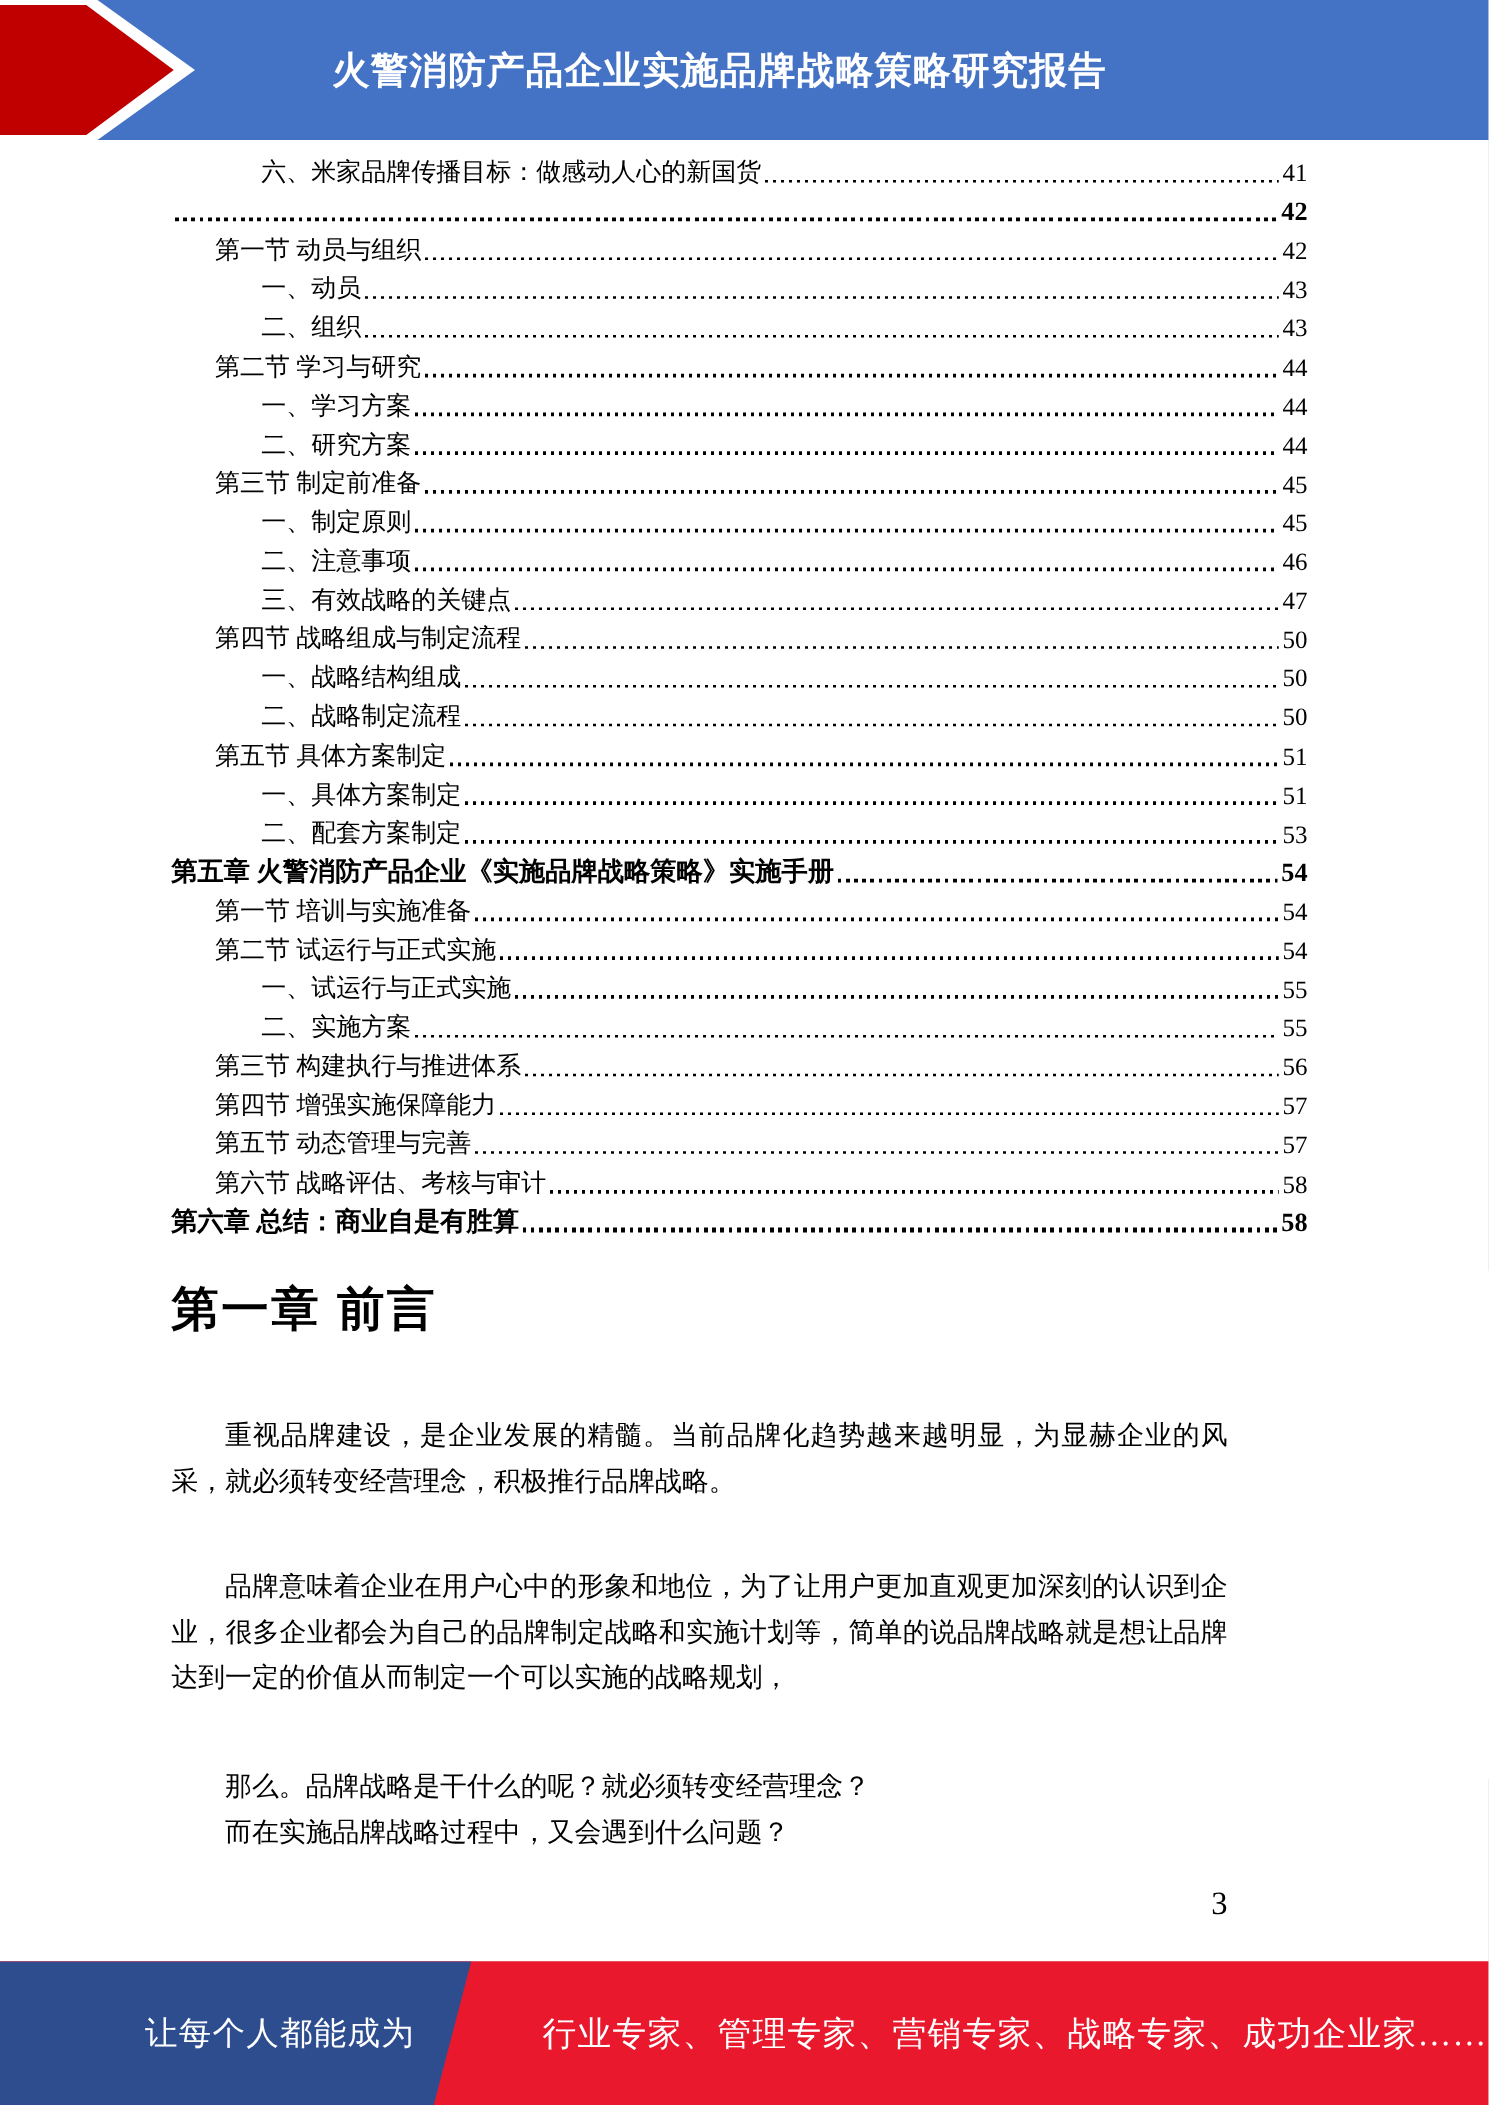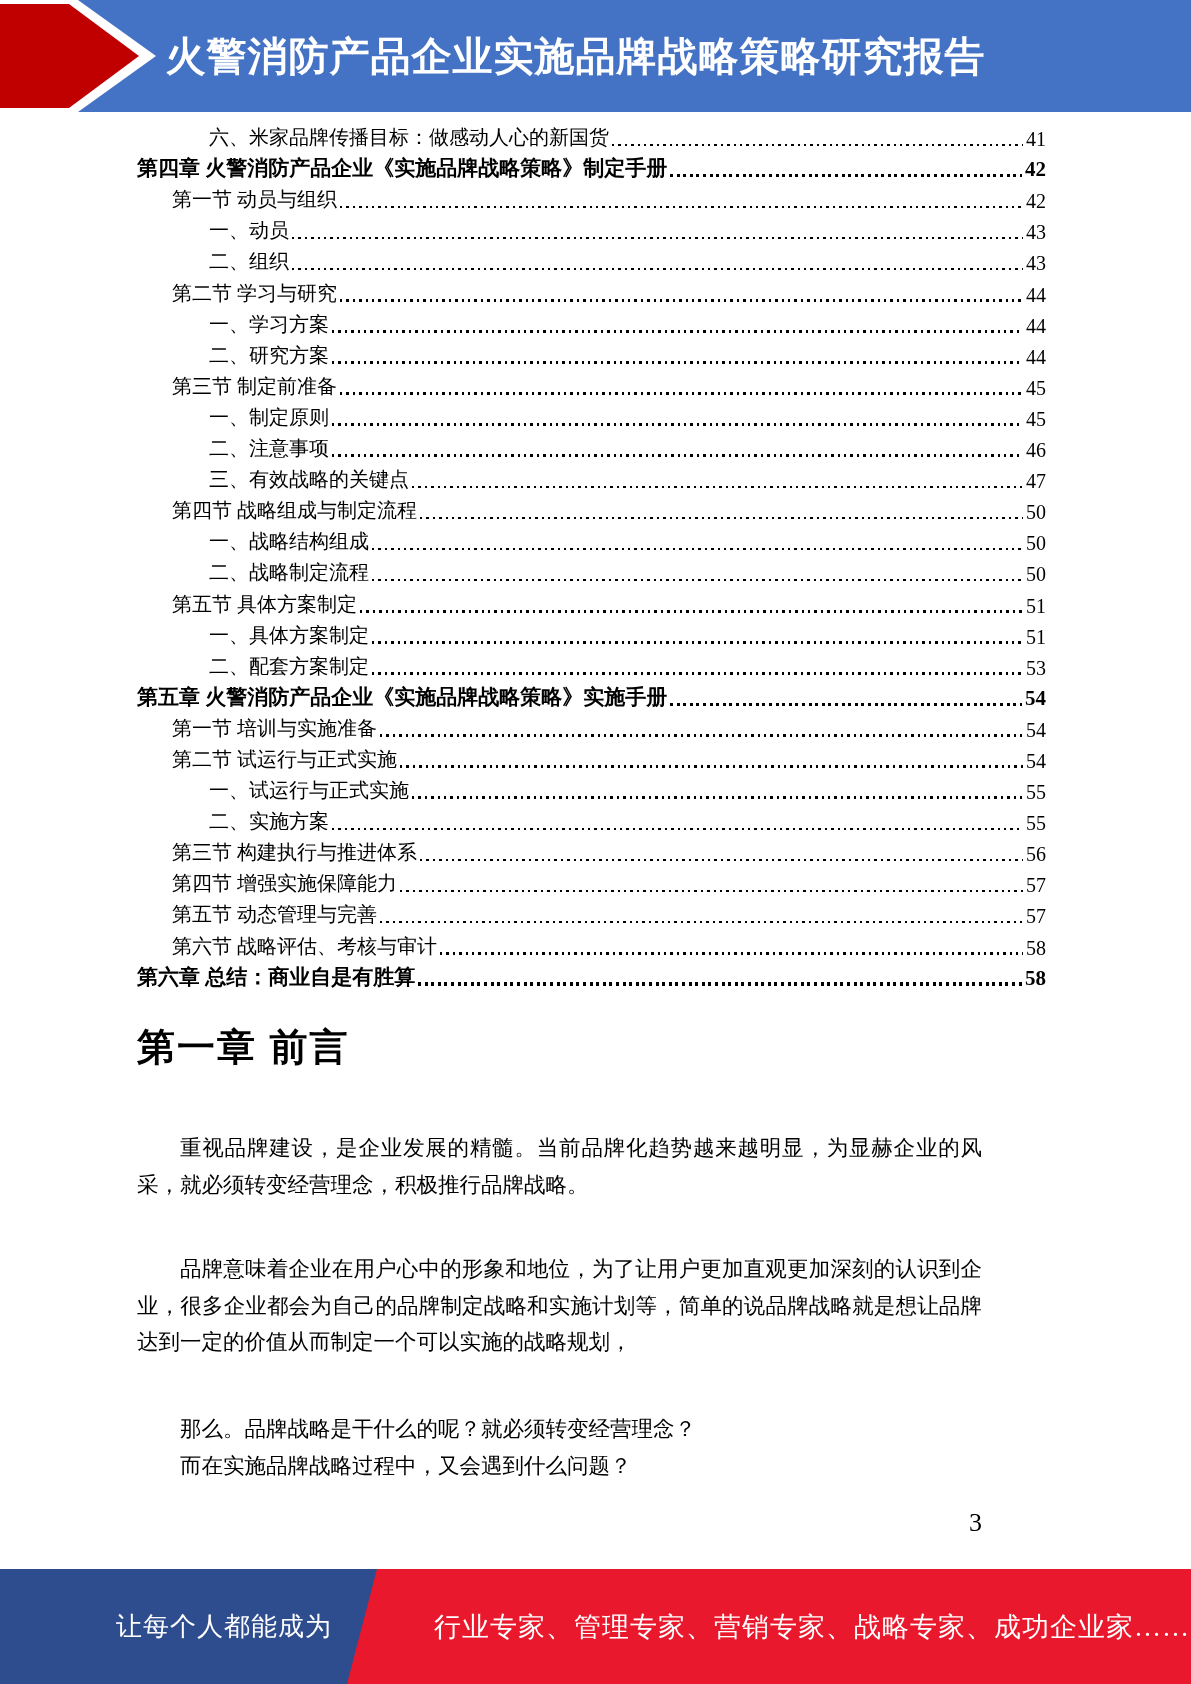--- a/index.html
+++ b/index.html
@@ -20,21 +20,21 @@
     color:#000;
   }
   
   .header{
     position:absolute;top:0;left:0;width:1191px;height:112px;
     background:var(--header-blue);
     display:flex;align-items:center;justify-content:center;
     padding-right:40px;
   }
   .header-title{
-    color:#fff;font-weight:bold;font-size:40px;letter-spacing:1px;
+    color:#fff;font-weight:bold;font-size:30px;letter-spacing:1px;
     font-family:"Liberation Sans","DejaVu Sans",sans-serif;
   }
   .header-arrow{position:absolute;left:0;top:0;width:160px;height:112px;}
   
   .toc{
     position:absolute;top:123px;left:137px;width:909px;
     font-size:20px;
   }
   .toc-row{
     display:flex;align-items:flex-end;
@@ -103,21 +103,20 @@
   </div>
 
   <div class="toc">
     <div class="toc-row lvl2">
       <span class="toc-label">六、米家品牌传播目标：做感动人心的新国货</span>
       <span class="toc-dots"></span>
       <span class="toc-page">41</span>
     </div>
 
     <div class="toc-row lvl0 bold">
-      <span class="toc-label">第四章 火警消防产品企业《实施品牌战略策略》制定手册</span>
       <span class="toc-dots"></span>
       <span class="toc-page">42</span>
     </div>
 
     <div class="toc-row lvl1">
       <span class="toc-label">第一节 动员与组织</span>
       <span class="toc-dots"></span>
       <span class="toc-page">42</span>
     </div>
 

